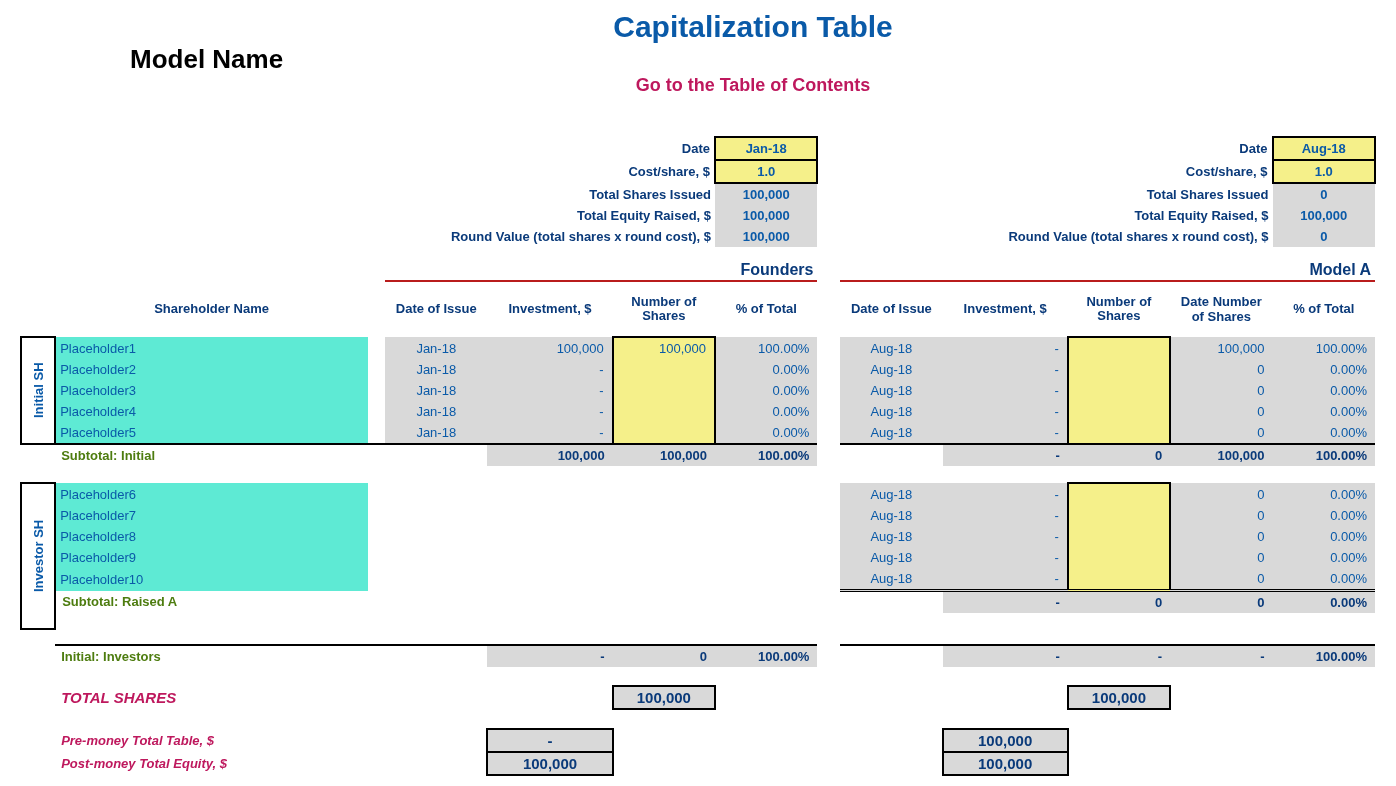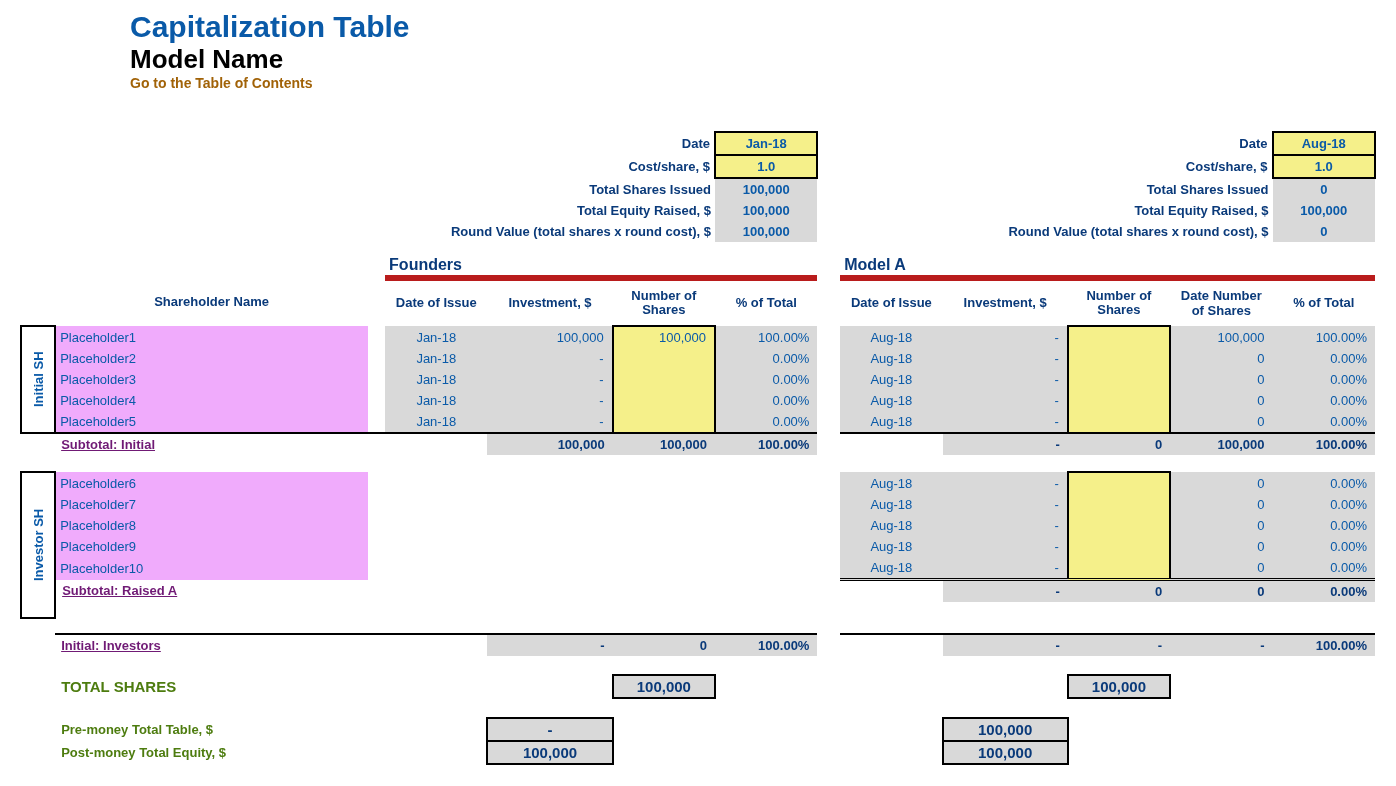--- a/index.html
+++ b/index.html
@@ -9,34 +9,36 @@
     padding: 10px 20px;
     font-size: 13px;
     color: #0a3a7a;
   }
   .title-main {
     font-size: 30px;
     font-weight: bold;
     color: #0a5aa8;
     margin: 0;
     padding: 0 0 0 110px;
+    text-align: center;
   }
   .title-sub {
     font-size: 26px;
     font-weight: bold;
     color: #000;
     margin: 0;
     padding: 0 0 0 110px;
   }
   .toc-link {
-    font-size: 14px;
+    font-size: 18px;
     font-weight: bold;
-    color: #a16207;
+    color: #be185d;
     padding: 0 0 0 110px;
     cursor: pointer;
+    text-align: center;
   }
   .grid-wrap {
     margin-top: 40px;
   }
   table {
     border-collapse: collapse;
     width: 100%;
     table-layout: fixed;
   }
   td {
@@ -52,43 +54,43 @@
     border: 2px solid #000;
     text-align: center;
     color: #0a5aa8;
   }
   .grey-box {
     background: #d9d9d9;
     text-align: center;
     color: #0a5aa8;
   }
   .section-title {
-    text-align: left;
+    text-align: right;
     font-size: 16px;
     color: #0a3a7a;
-    border-bottom: 6px solid #b91c1c;
+    border-bottom: 2px solid #b91c1c;
   }
   .col-header {
     text-align: center;
     color: #0a3a7a;
     font-size: 13px;
     vertical-align: middle;
     line-height: 1.1;
   }
   .vert-label {
     writing-mode: vertical-rl;
     transform: rotate(180deg);
     text-align: center;
     font-weight: bold;
     color: #0a5aa8;
     border: 2px solid #000;
     font-size: 13px;
   }
   .name-cell {
-    background: #f0abfc;
+    background: #5eead4;
     color: #0a5aa8;
     font-weight: normal;
   }
   .data-grey {
     background: #d9d9d9;
     color: #0a5aa8;
     text-align: center;
     font-weight: normal;
   }
   .data-grey-r {
@@ -99,37 +101,37 @@
     font-weight: normal;
   }
   .data-yellow {
     background: #f5f08a;
     color: #0a5aa8;
     text-align: right;
     padding-right: 8px;
     font-weight: normal;
   }
   .subtotal-label {
-    color: #701a75;
+    color: #4d7c0f;
     padding-left: 6px;
-    text-decoration: underline;
   }
   .subtotal-val {
     background: #d9d9d9;
     color: #0a3a7a;
     text-align: right;
     padding-right: 8px;
   }
   .border-heavy-top { border-top: 2px solid #000; }
   .border-heavy-bot { border-bottom: 2px solid #000; }
   .border-heavy-l { border-left: 2px solid #000; }
   .border-heavy-r { border-right: 2px solid #000; }
   .totals-label{
-    color:#4d7c0f;
+    color:#be185d;
     padding-left: 6px;
+    font-style: italic;
   }
   .dbl-top { border-top: 3px double #000; }
   .big-box {
     border: 2px solid #000;
     background:#d9d9d9;
     text-align:center;
     color:#0a3a7a;
     font-size:15px;
   }
 </style>
@@ -209,21 +211,21 @@
           <td colspan="13" style="height:10px"></td>
         </tr>
 
 <tr>
   <td colspan="2"></td>
           <td></td>
   <td colspan="4" class="section-title">Founders</td>
   <td></td>
   <td colspan="5" class="section-title">Model A</td>
 </tr>
-<tr style="height:48px">
+<tr style="height:56px">
   <td></td>
   <td class="col-header">Shareholder Name</td>
           <td></td>
   <td class="col-header">Date of Issue</td>
   <td class="col-header">Investment, $</td>
   <td class="col-header">Number of Shares</td>
   <td class="col-header">% of Total</td>
   <td></td>
   <td class="col-header">Date of Issue</td>
   <td class="col-header">Investment, $</td>

